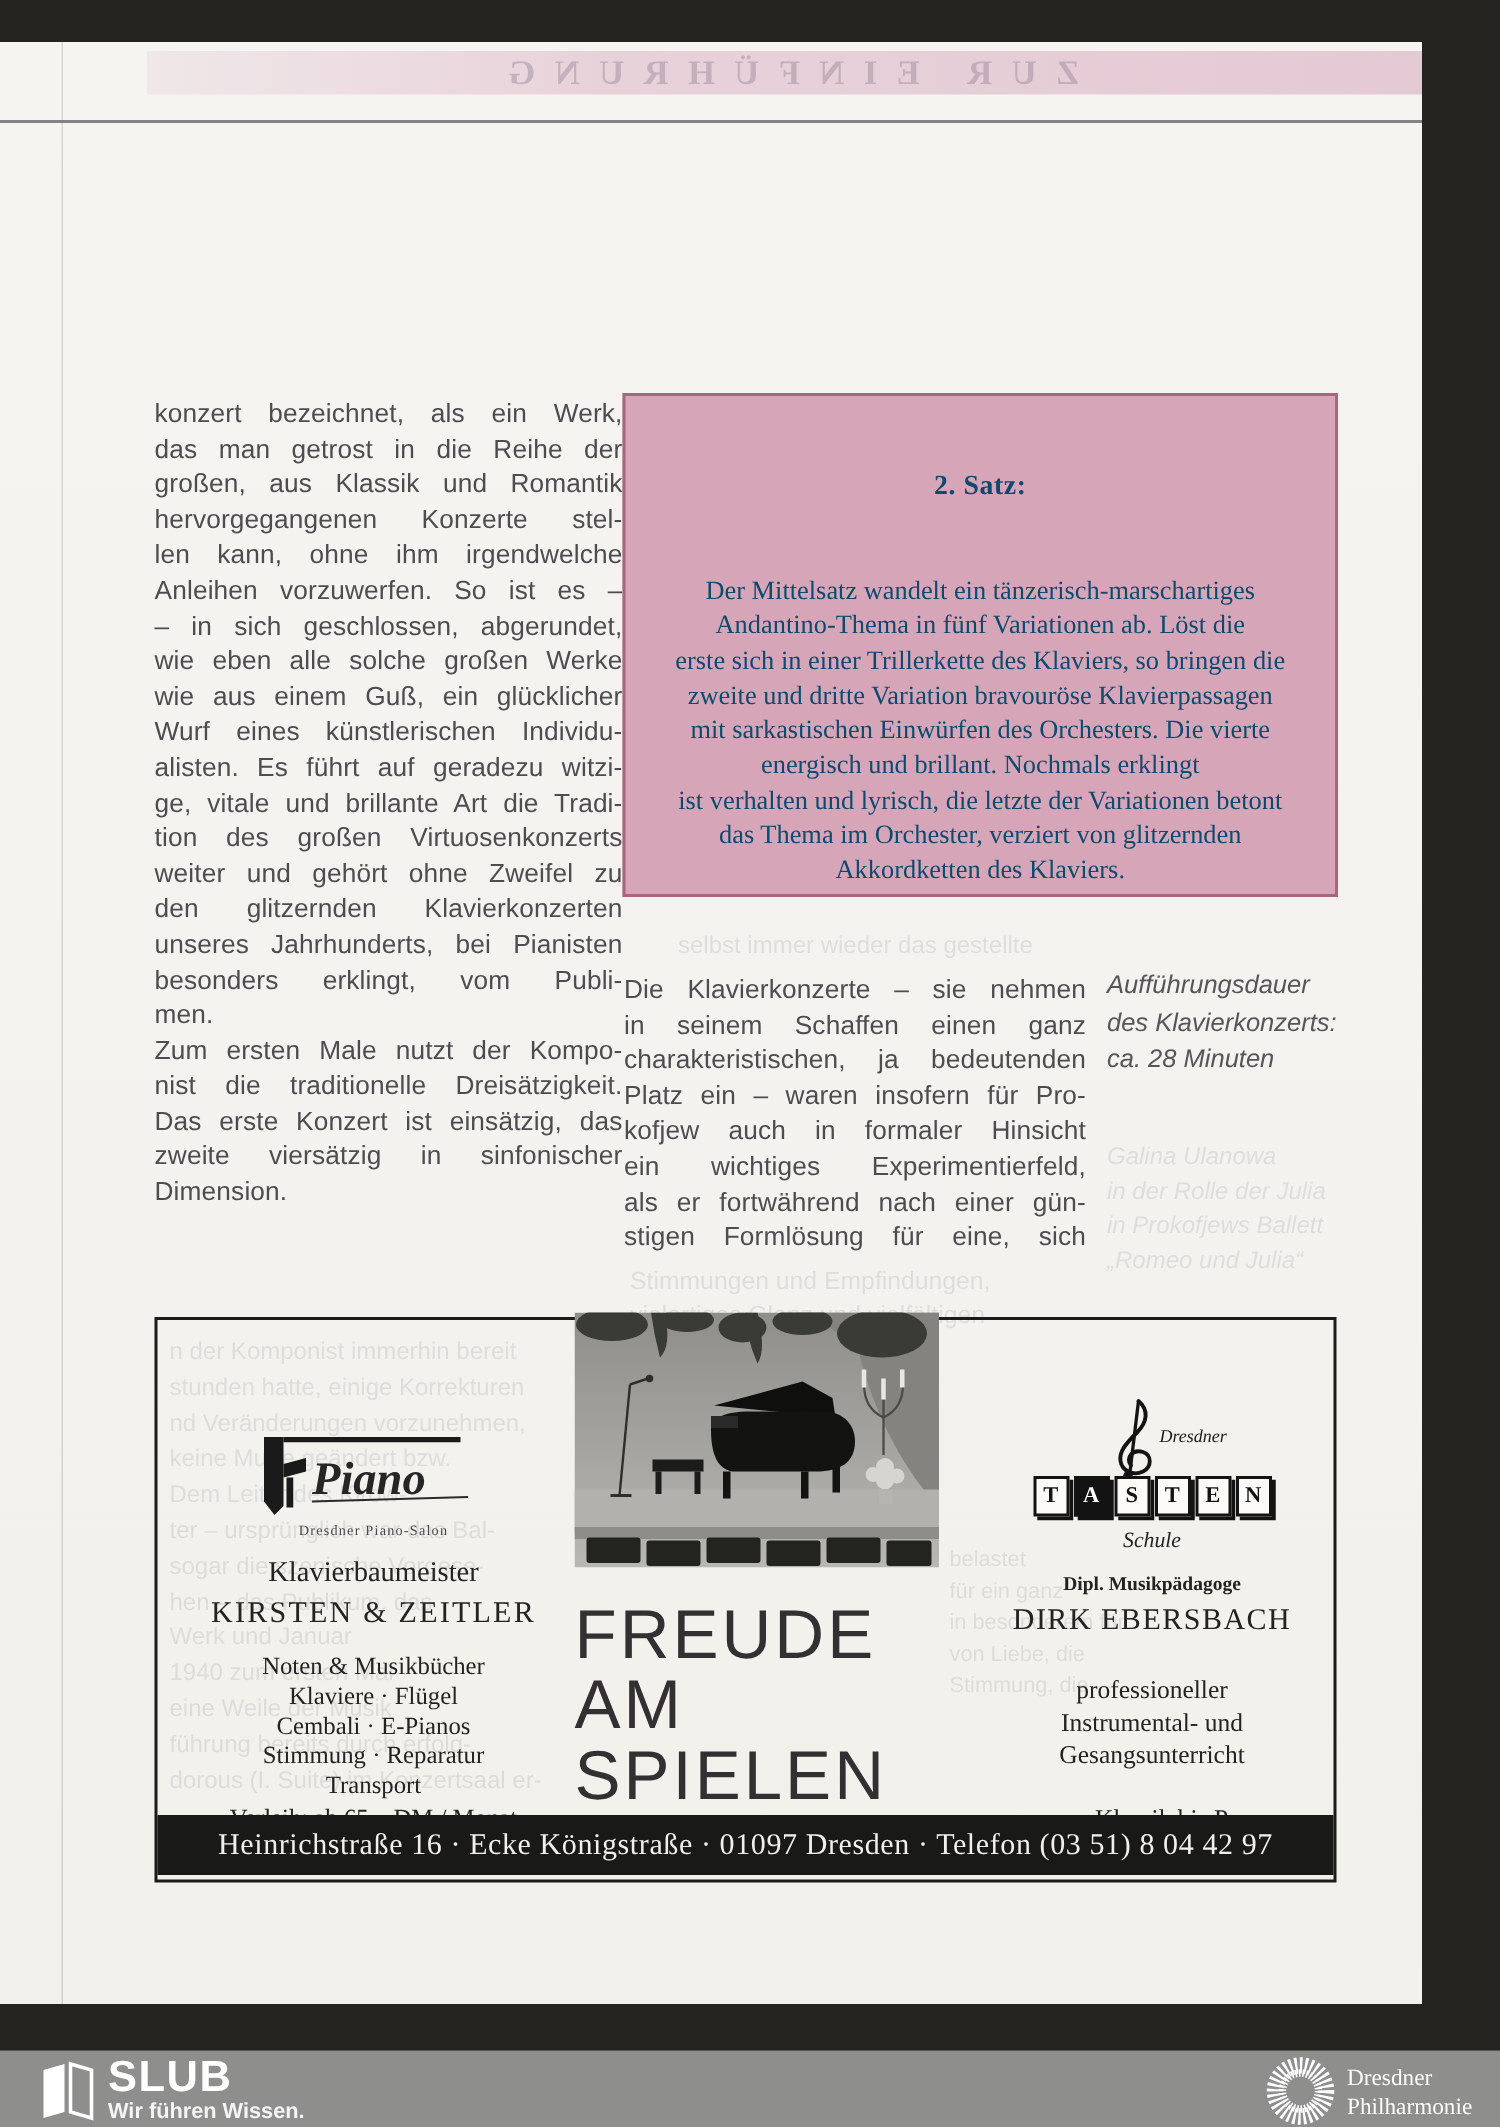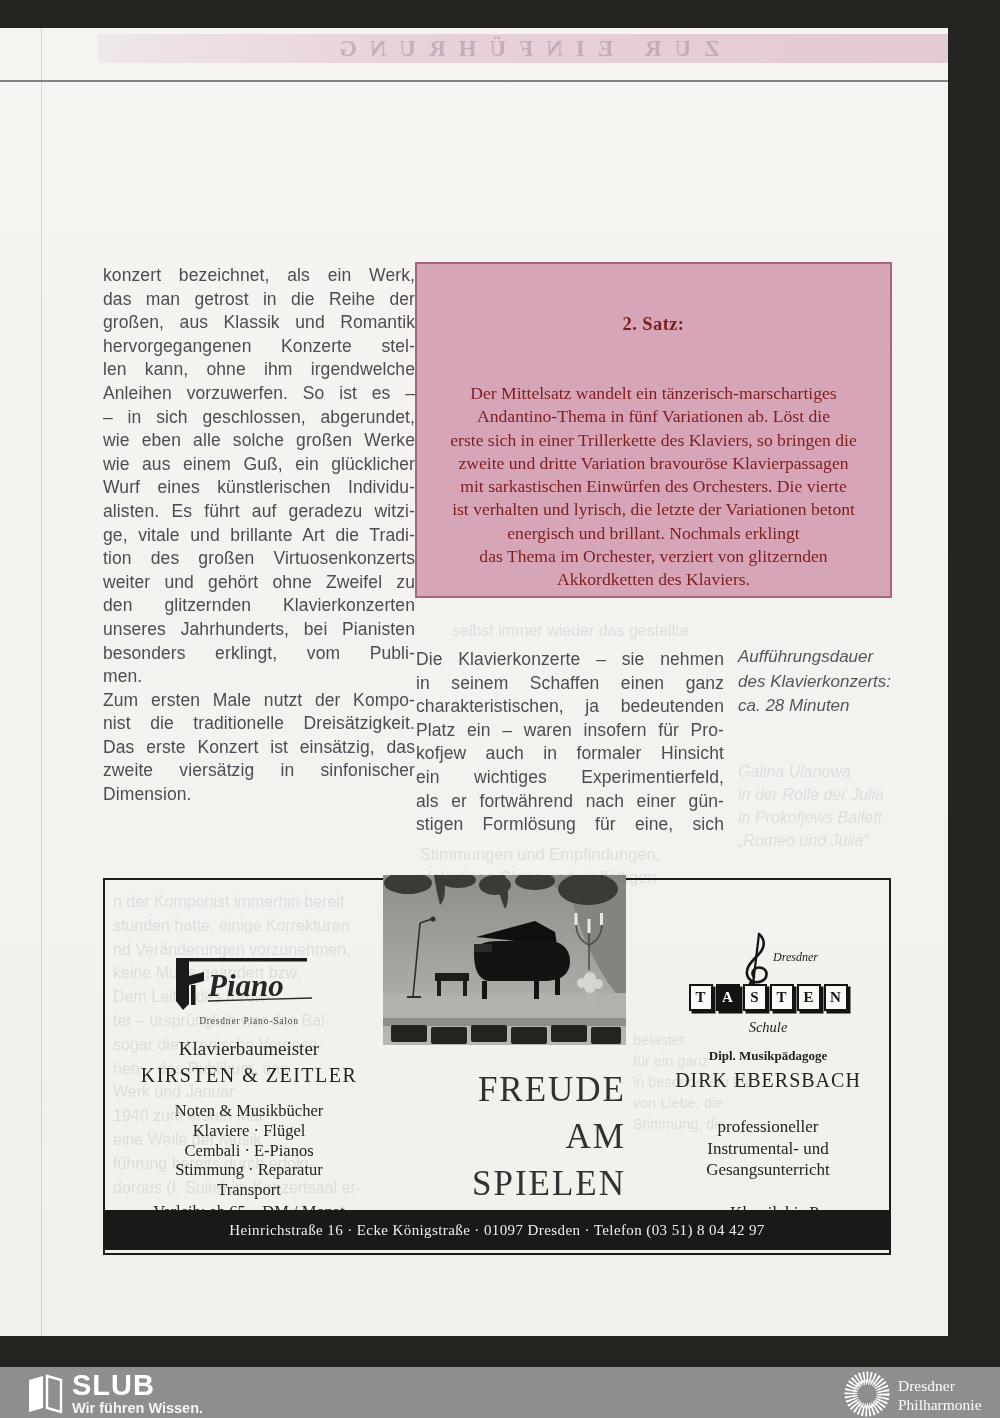--- a/index.html
+++ b/index.html
@@ -32,21 +32,21 @@
   .col-left{left:103px;top:236px;width:312px;}
   .col-mid{left:416px;top:620px;width:308px;}
   .duration{
     left:738px;top:617px;width:200px;
     font-style:italic;font-size:17px;line-height:24.5px;color:#55555a;
   }
   
   .satz-box{
     left:415px;top:234px;width:477px;height:336px;
     background:#d6a6b8;border:2px solid #a9647f;box-sizing:border-box;
-    font-family:"Liberation Serif",serif;color:#7f1d1d;
+    font-family:"Liberation Serif",serif;color:#0c4a6e;
   }
   .satz-title{margin-top:50px;text-align:center;font-weight:bold;font-size:18.5px;letter-spacing:.4px;}
   .satz-lines{margin-top:47px;text-align:center;font-size:17.6px;line-height:23.3px;}
   
   .ghost{color:#8f8a9b;opacity:.20;filter:blur(.4px);pointer-events:none;z-index:0;}
   .ghost-mid0{left:452px;top:592px;width:260px;font-size:16px;line-height:22px;}
   .ghost-mid{left:420px;top:815px;width:300px;font-size:16.5px;line-height:23px;}
   .ghost-right{left:738px;top:732px;width:190px;font-style:italic;font-size:16px;line-height:23px;}
   .ghost-leftad{left:8px;top:10px;width:268px;font-size:16px;line-height:23.8px;}
   .ghost-midad{left:528px;top:150px;width:130px;font-size:14.5px;line-height:21px;}
@@ -58,22 +58,22 @@
   .ad-panel{z-index:1;text-align:center;font-family:"Liberation Serif",serif;color:#232323;}
   .panel-left{left:12px;top:72px;width:264px;}
   .piano-logo{display:block;margin:0 auto 2px auto;}
   .piano-logo-sub{font-size:9.5px;color:#4a4a4a;letter-spacing:.8px;margin-bottom:12px;font-family:Liberation Serif, serif;}
   .ad-h1{font-size:19px;}
   .ad-h2{font-size:20px;letter-spacing:1.5px;margin-top:4px;}
   .services{margin-top:14px;font-size:16.5px;line-height:19.8px;}
   .rental{margin-top:2px;font-size:16.5px;}
   .photo-wrap{left:278px;top:-5px;width:243px;height:170px;z-index:1;}
   .freude{
-    left:278px;top:186px;width:243px;text-align:right;z-index:1;
-    font-family:Liberation Serif, serif;font-size:35px;line-height:47px;
+    left:278px;top:186px;width:243px;text-align:left;z-index:1;
+    font-family:Liberation Sans, sans-serif;font-size:46px;line-height:47px;
     letter-spacing:2px;color:#332f33;
   }
   .panel-right{left:540px;top:50px;width:246px;}
   .tasten-logo{position:relative;height:58px;}
   .tasten-clef{position:absolute;left:92px;top:0;}
   .tasten-dresdner{position:absolute;left:128px;top:20px;font-style:italic;font-size:12px;color:#1d1d1d;}
   .tasten-row{display:flex;justify-content:center;gap:3px;margin-top:-4px;position:relative;z-index:1;}
   .key{
     width:20px;height:23px;border:2px solid #131313;background:#fbfaf7;color:#131313;
     display:flex;align-items:center;justify-content:center;
@@ -82,21 +82,21 @@
   }
   .tasten-row .key:nth-child(2){background:#131313;color:#ffffff;}
   .tasten-schule{margin-top:8px;font-style:italic;font-size:14.5px;}
   .role{margin-top:12px;font-size:13px;font-weight:bold;}
   .teacher{margin-top:5px;font-size:20px;letter-spacing:1px;}
   .teach-desc{margin-top:24px;font-size:17px;line-height:21.5px;}
   .range{margin-top:22px;font-size:17px;}
   .addr-bar{
     left:0;top:330px;width:784px;height:40px;background:#191917;z-index:2;
     display:flex;align-items:center;justify-content:center;
-    font-family:"Liberation Serif",serif;font-size:15px;letter-spacing:.4px;color:#f1efeb;
+    font-family:"Liberation Serif",serif;font-size:20px;letter-spacing:.4px;color:#f1efeb;
   }
   
   .footer-gray{left:0;top:1367px;width:1000px;height:51px;background:#8e8e8d;}
   .slub-icon{left:26px;top:1374px;}
   .slub-word{left:72px;top:1369px;font-weight:bold;font-size:29px;letter-spacing:1px;color:#ffffff;}
   .slub-sub{left:72px;top:1400px;font-weight:bold;font-size:14.5px;color:#f4f4f4;}
   .phil-icon{left:843px;top:1370px;}
   .phil-word{left:898px;top:1377px;font-family:"Liberation Serif",serif;font-size:15.5px;line-height:18.5px;color:#fbfbfa;}
 </style>
 </head>
@@ -138,22 +138,22 @@
     </div>
 
   <div class="abs satz-box">
     <div class="satz-title">2. Satz:</div>
     <div class="satz-lines">
         <div>Der Mittelsatz wandelt ein tänzerisch-marschartiges</div>
         <div>Andantino-Thema in fünf Variationen ab. Löst die</div>
         <div>erste sich in einer Trillerkette des Klaviers, so bringen die</div>
         <div>zweite und dritte Variation bravouröse Klavierpassagen</div>
         <div>mit sarkastischen Einwürfen des Orchesters. Die vierte</div>
+        <div>energisch und brillant. Nochmals erklingt</div>
         <div>ist verhalten und lyrisch, die letzte der Variationen betont</div>
-        <div>energisch und brillant. Nochmals erklingt</div>
         <div>das Thema im Orchester, verziert von glitzernden</div>
         <div>Akkordketten des Klaviers.</div>
       </div>
   </div>
 
   <div class="abs ghost ghost-mid0">
       <div>selbst immer wieder das gestellte</div>
     </div>
   <div class="abs ghost ghost-mid">
       <div>Stimmungen und Empfindungen,</div>

